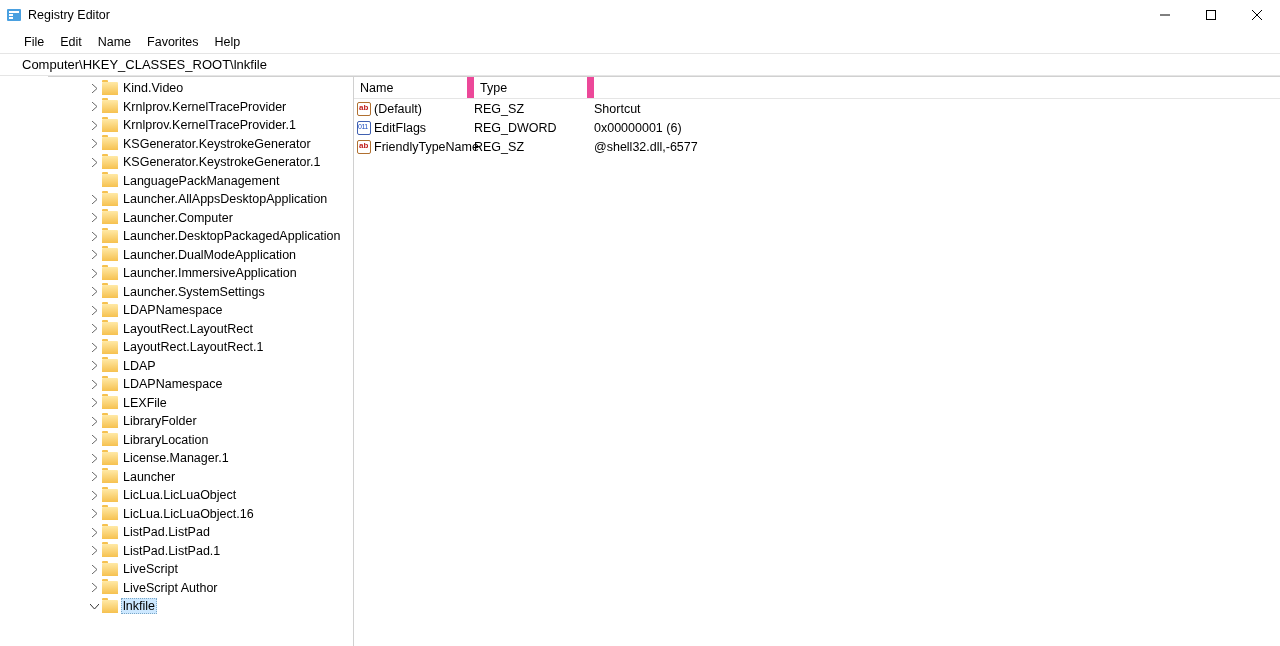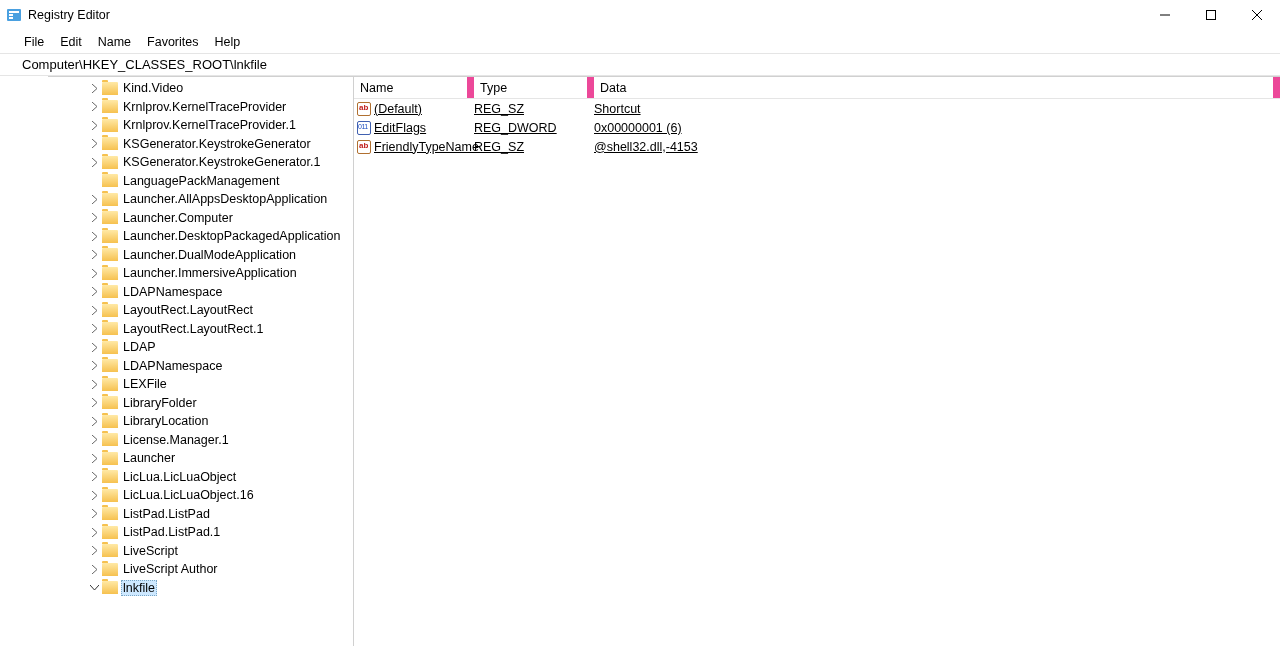--- a/index.html
+++ b/index.html
@@ -33,21 +33,21 @@
 .tree-row.no-expander .expander { visibility: hidden; }
 
 .list-pane { flex: 1; display: flex; flex-direction: column; }
 .list-header { display: flex; height: 22px; align-items: center; border-bottom: 1px solid #e5e5e5; }
 .list-header .col { font-size: 12.5px; color: #000; padding-left: 6px; border-right: 7px solid #ec4899; height: 100%; display: flex; align-items: center; }
 .col-name { width: 120px; }
 .col-type { width: 120px; }
 .col-data { flex: 1; }
 
 .list-body { flex: 1; }
-.list-row { display: flex; align-items: center; height: 19px; padding-left: 2px; text-decoration: underline; }
+.list-row { display: flex; align-items: center; height: 19px; padding-left: 2px; }
 .list-row .val-icon { width: 16px; height: 16px; margin-right: 2px; flex-shrink: 0; display:flex; align-items:center; justify-content:center; }
 .list-row .cell { font-size: 12.5px; color: #000; }
 .cell-name { width: 100px; }
 .cell-type { width: 120px; }
 .cell-data { flex: 1; }
 
 .reg-sz-icon { width:14px; height:14px; border:1px solid #b07030; background:#fff; border-radius:2px; position:relative; }
 .reg-sz-icon::after { content:"ab"; font-size:8px; color:#c02020; position:absolute; top:0; left:1px; line-height:10px; font-weight:bold; }
 .reg-dw-icon { width:14px; height:14px; border:1px solid #4060b0; background:#fff; border-radius:2px; position:relative; }
 .reg-dw-icon::after { content:"011"; font-size:7px; color:#2050c0; position:absolute; top:1px; left:0; line-height:7px; letter-spacing:-0.5px; }
@@ -198,20 +198,29 @@
         <span class="folder-icon"></span>
         <span class="label">Launcher.ImmersiveApplication</span>
       </div>
       <div class="tree-row">
         <span class="expander">
           <svg viewBox="0 0 9 9">
             <path d="M2 0 L7 4.5 L2 9" fill="none" stroke="#666" stroke-width="1"></path>
           </svg>
         </span>
         <span class="folder-icon"></span>
+        <span class="label">Launcher.SystemSettings</span>
+      </div>
+      <div class="tree-row">
+        <span class="expander">
+          <svg viewBox="0 0 9 9">
+            <path d="M2 0 L7 4.5 L2 9" fill="none" stroke="#666" stroke-width="1"></path>
+          </svg>
+        </span>
+        <span class="folder-icon"></span>
         <span class="label">LDAPNamespace</span>
       </div>
       <div class="tree-row">
         <span class="expander">
           <svg viewBox="0 0 9 9">
             <path d="M2 0 L7 4.5 L2 9" fill="none" stroke="#666" stroke-width="1"></path>
           </svg>
         </span>
         <span class="folder-icon"></span>
         <span class="label">LayoutRect.LayoutRect</span>
@@ -349,21 +358,20 @@
           </svg>
         </span>
         <span class="folder-icon"></span>
         <span class="label">lnkfile</span>
       </div>
     </div>
   <div class="list-pane">
     <div class="list-header">
       <div class="col col-name">Name</div>
       <div class="col col-type">Type</div>
-      <div class="col col-data">Data</div>
     </div>
     <div class="list-body" id="list-body">
         <div class="list-row">
           <span class="val-icon">
             <span class="reg-sz-icon"></span>
           </span>
           <span class="cell cell-name">(Default)</span>
           <span class="cell cell-type">REG_SZ</span>
           <span class="cell cell-data">Shortcut</span>
         </div>
@@ -374,17 +382,17 @@
           <span class="cell cell-name">EditFlags</span>
           <span class="cell cell-type">REG_DWORD</span>
           <span class="cell cell-data">0x00000001 (6)</span>
         </div>
         <div class="list-row">
           <span class="val-icon">
             <span class="reg-sz-icon"></span>
           </span>
           <span class="cell cell-name">FriendlyTypeName</span>
           <span class="cell cell-type">REG_SZ</span>
-          <span class="cell cell-data">@shell32.dll,-4153</span>
+          <span class="cell cell-data">@shell32.dll,-6577</span>
         </div>
       </div>
   </div>
 </div>
 
 </body></html>

